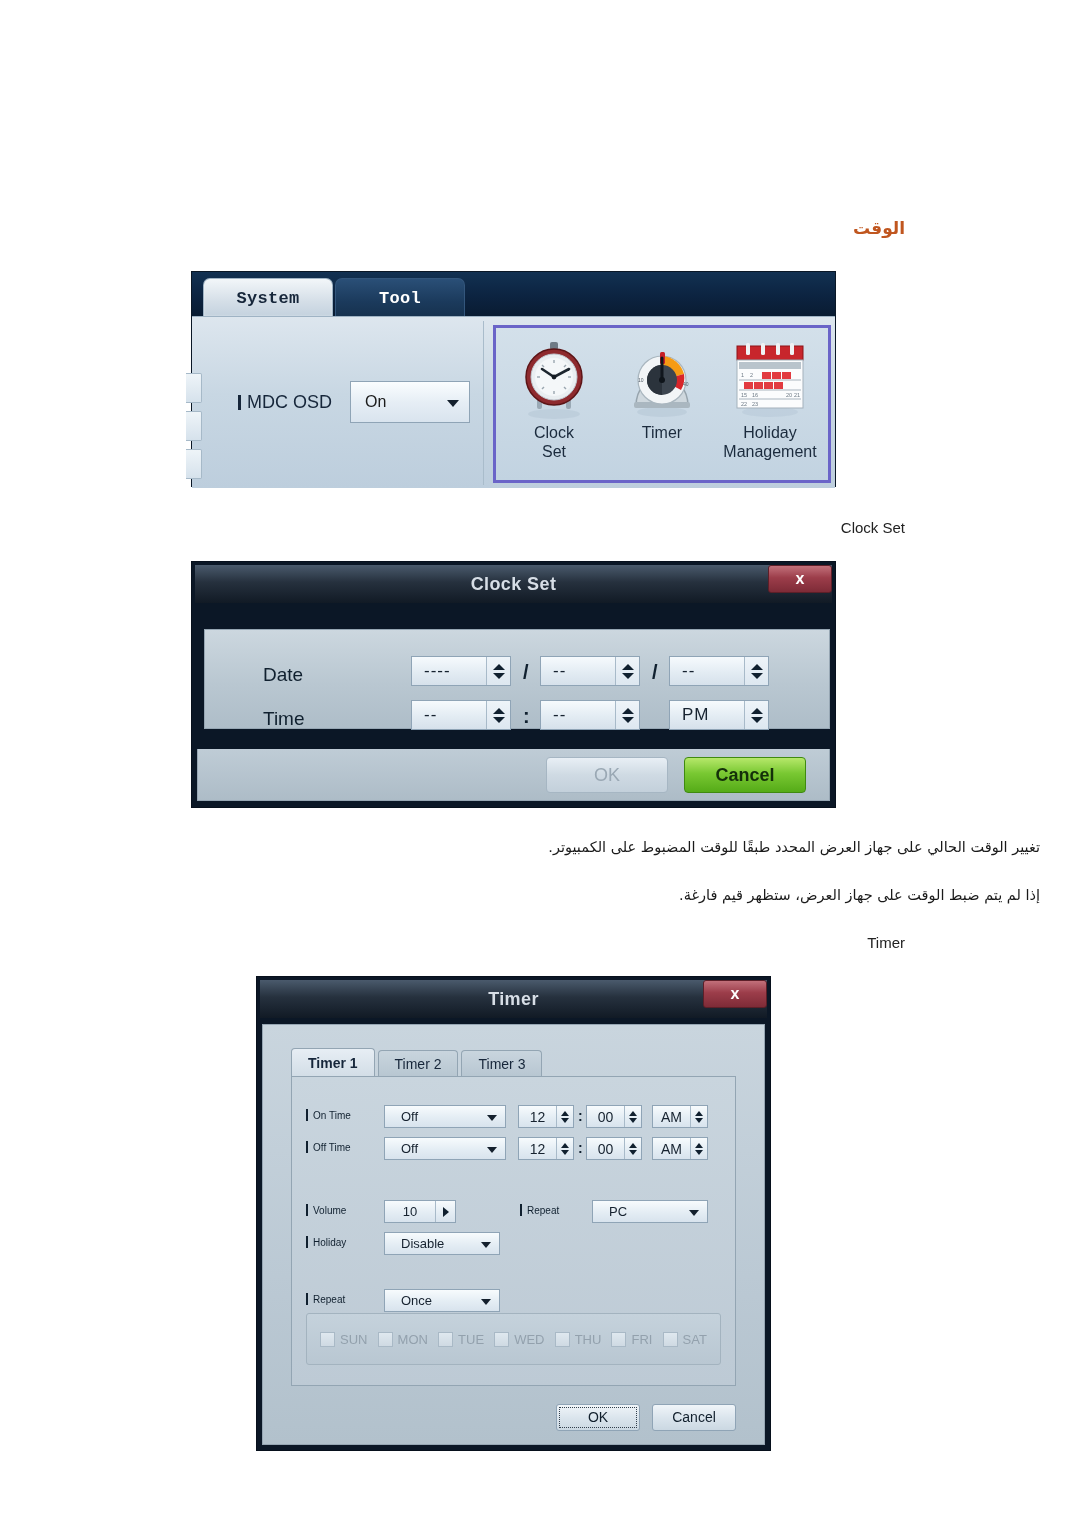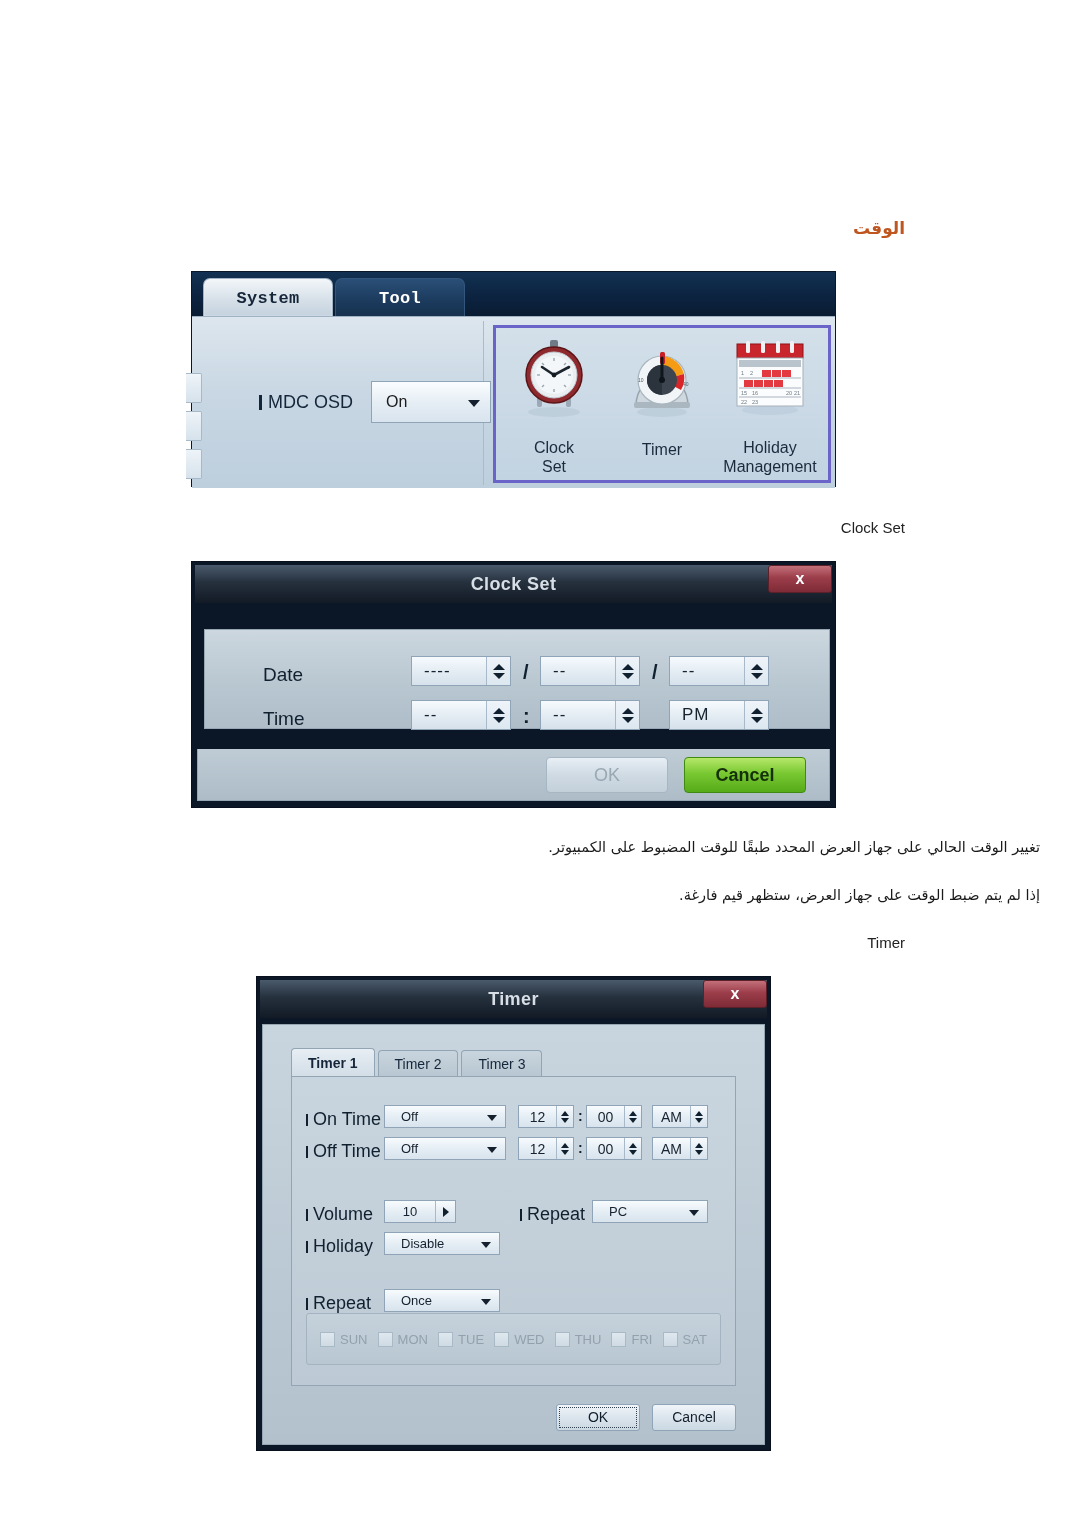--- a/index.html
+++ b/index.html
@@ -84,21 +84,21 @@
     position: absolute; left: -8px; width: 16px; height: 30px;
     background: linear-gradient(180deg,#eef4f8,#d6e2ec);
     border: 1px solid #a6b9c8; border-left: none;
     border-radius: 0 2px 2px 0;
   }
   .edge-stub.s1 { top: 52px; }
   .edge-stub.s2 { top: 90px; }
   .edge-stub.s3 { top: 128px; }
 
   .osd-row {
-    position: absolute; left: 65px; top: 60px;
+    position: absolute; left: 44px; top: 60px;
     display: flex; align-items: center; gap: 18px;
   }
   .osd-label {
     font-size: 18px; color: #16263a; white-space: nowrap;
     display: flex; align-items: center;
   }
   .osd-label::before {
     content: ""; display: inline-block;
     width: 3px; height: 15px; background: #16263a; margin-right: 6px;
   }
@@ -128,21 +128,21 @@
   .icon-cell {
     position: absolute; top: 6px; width: 108px; height: 142px;
     display: flex; flex-direction: column; align-items: center;
   }
   .icon-cell.c1 { left: 4px; }
   .icon-cell.c2 { left: 112px; }
   .icon-cell.c3 { left: 220px; }
   .icon-cell .glyph { height: 88px; display: flex; align-items: flex-end; }
   .icon-cell .ilabel {
     font-size: 16px; color: #1b2b3d; text-align: center;
-    line-height: 19px; margin-top: 18px; white-space: pre-line;
+    line-height: 19px; margin-top: 1px; white-space: pre-line;
   }
 
   
   .dlg { position: absolute; background: #0b1726; }
   .dlg-frame {
     position: absolute; inset: 0;
     border: 1px solid #07101c;
   }
   .dlg-title {
     position: absolute; left: 4px; right: 4px; top: 4px; height: 38px;
@@ -256,21 +256,21 @@
     height: 29px; font-weight: bold;
   }
   .tm-tab.inactive { background: linear-gradient(180deg,#c9d5de,#b7c6d1); }
   .tm-panel {
     position: absolute; left: 28px; right: 28px; top: 51px; height: 310px;
     background: linear-gradient(180deg,#c9d5de 0%,#bdcad5 100%);
     border: 1px solid #93a5b3;
   }
 
   .tm-label {
-    position: absolute; font-size: 18px; color: #10202f;
+    position: absolute; font-size: 10px; color: #10202f;
     display: flex; align-items: center; white-space: nowrap;
   }
   .tm-label::before {
     content: ""; display: inline-block;
     width: 2px; height: 12px; background: #10202f; margin-right: 5px;
   }
   .tm-combo {
     position: absolute; height: 23px;
     background: linear-gradient(180deg,#f7fbfd 0%,#e4edf4 55%,#d8e3ed 100%);
     border: 1px solid #8fa4b6;

